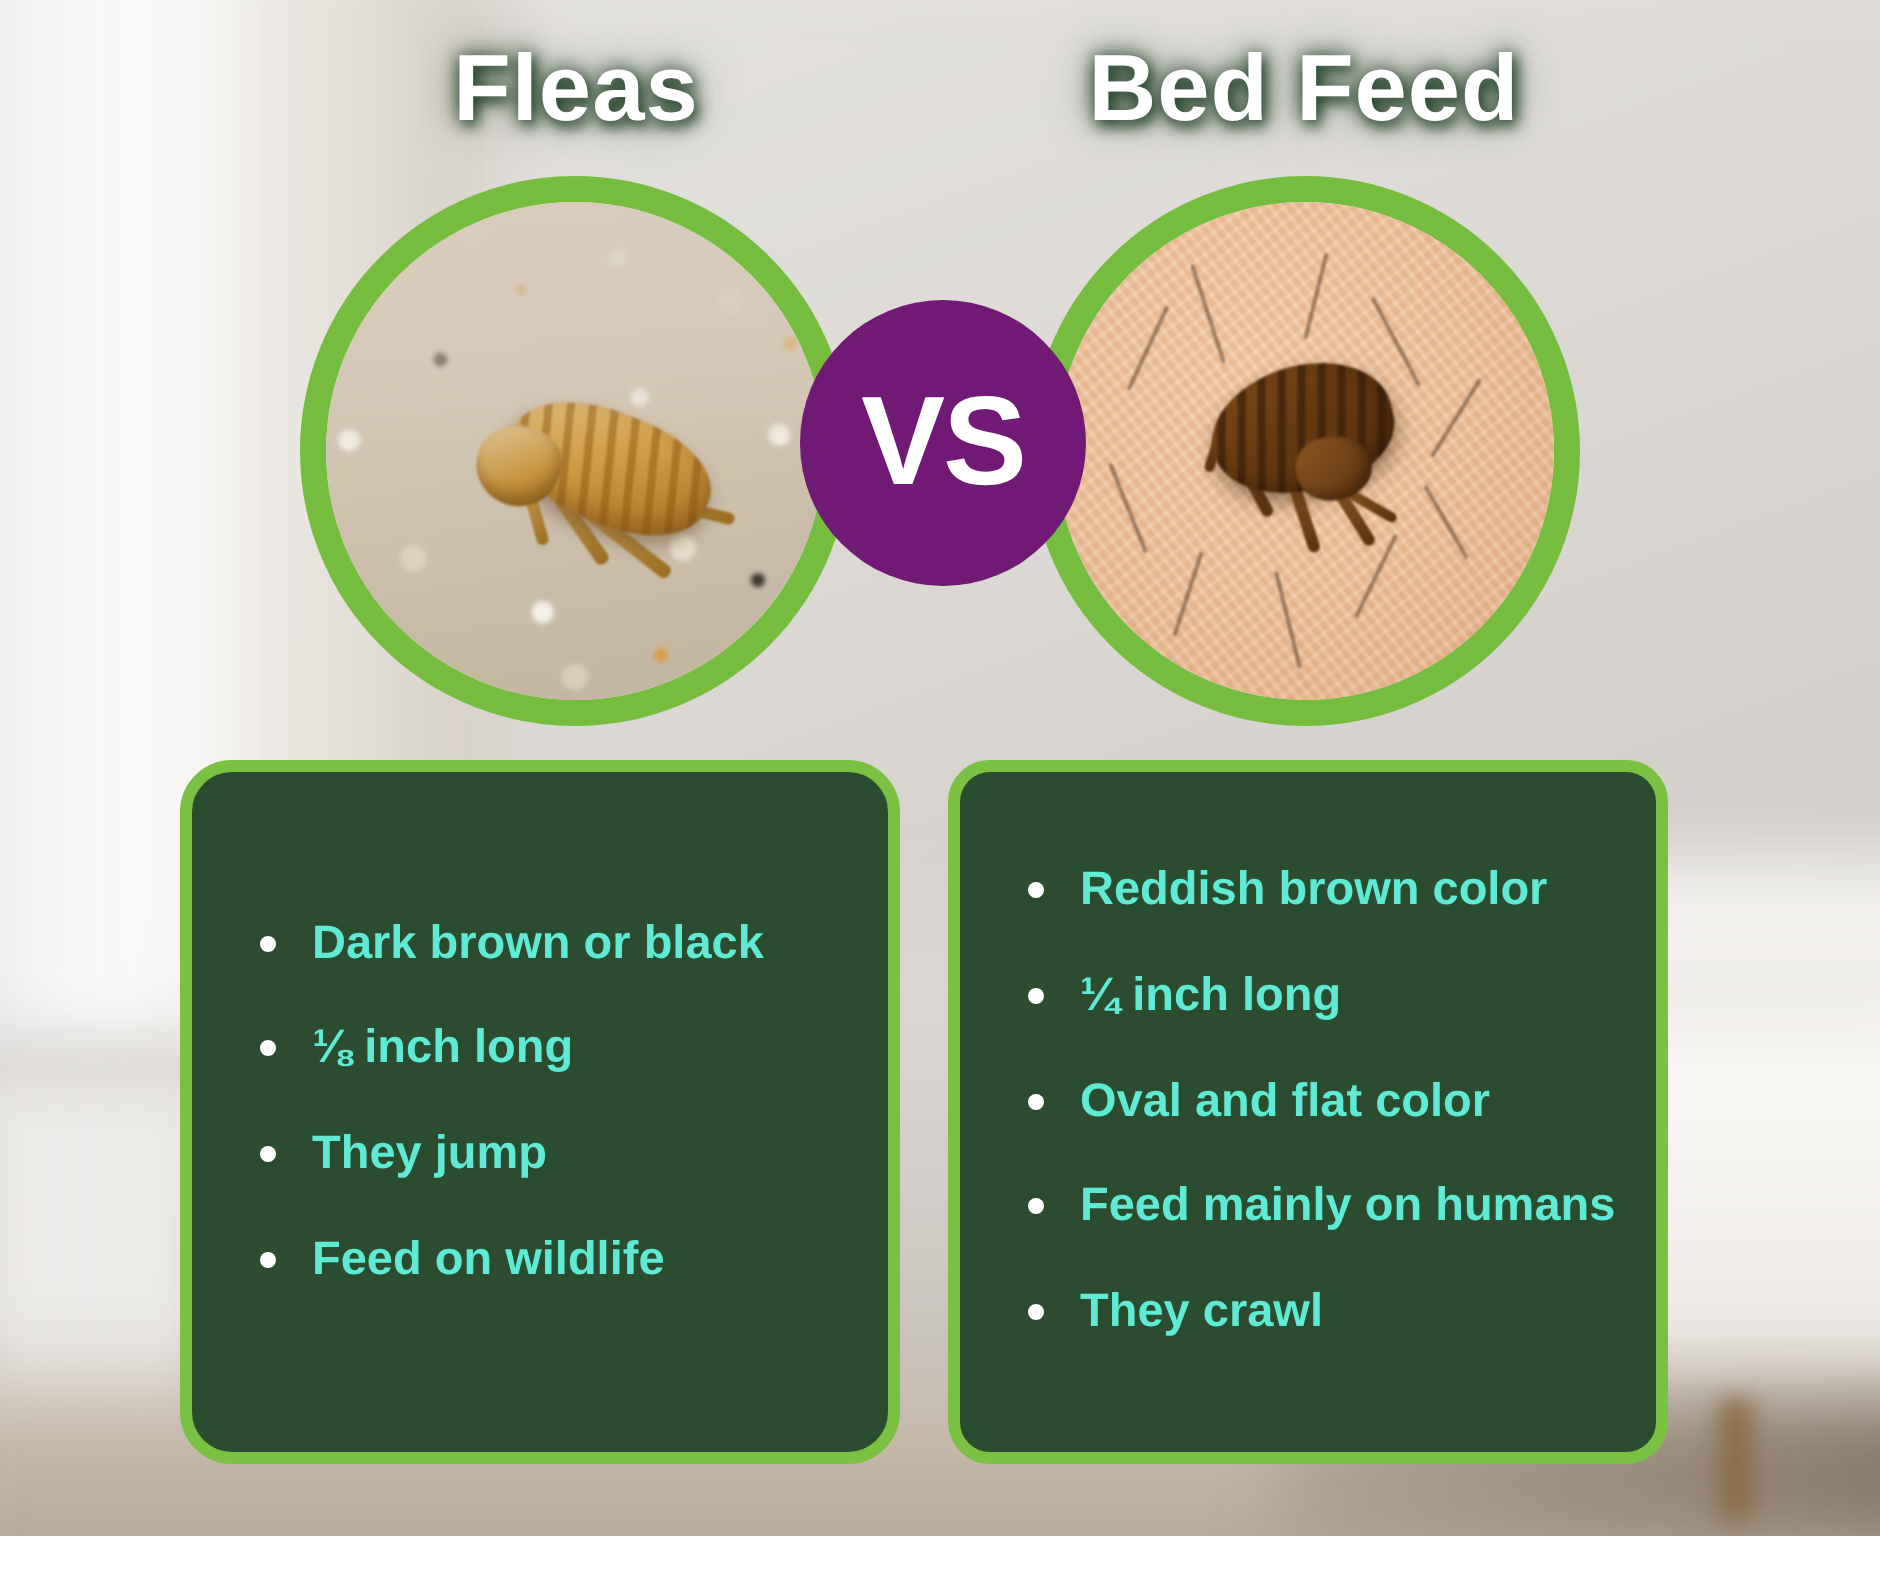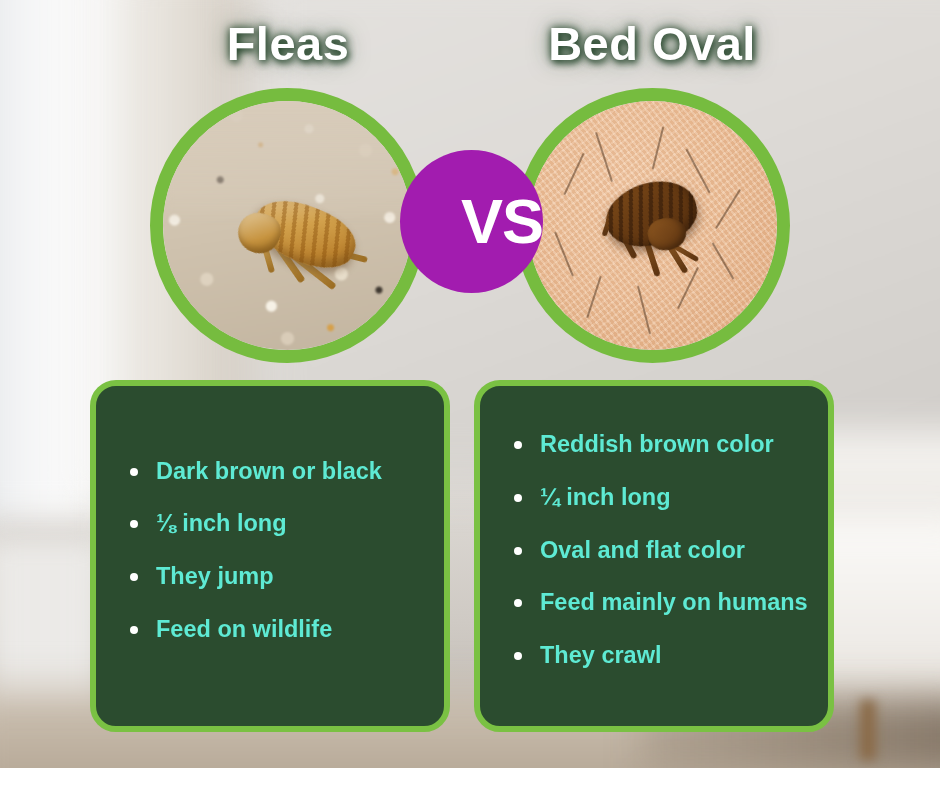--- a/index.html
+++ b/index.html
@@ -317,24 +317,24 @@
   .bleg-5 { left: 27%; top: 48%; width: 26px; height: 5px; transform: rotate(108deg); }
 
   
   #vs-badge {
     position: absolute;
     left: 400px;
     top: 150px;
     width: 143px;
     height: 143px;
     border-radius: 50%;
-    background: #a21caf;
+    background: #701a75;
     display: flex;
     align-items: center;
-    justify-content: flex-end;
+    justify-content: center;
     z-index: 6;
   }
   #vs-label {
     color: #ffffff;
     font-size: 63px;
     font-weight: bold;
     letter-spacing: -1px;
     line-height: 1;
   }
 
@@ -347,21 +347,21 @@
     box-sizing: border-box;
     background: #2b4c2f;
     border: 6px solid #7ac143;
     border-radius: 26px;
     padding: 22px 18px 22px 26px;
     display: flex;
     flex-direction: column;
     justify-content: center;
   }
   #card-left  { left: 90px; }
-  #card-right { left: 474px; }
+  #card-right { left: 474px; border-radius: 21px; }
 
   .fact-list {
     list-style: none;
     margin: 0;
     padding: 0;
   }
   .fact-item {
     position: relative;
     color: #5eead4;
     font-size: 23.5px;
@@ -397,21 +397,21 @@
     <div class="bg-wall"></div>
     <div class="bg-radiator"></div>
     <div class="bg-sofa"></div>
     <div class="bg-sofa-arm"></div>
     <div class="bg-floor"></div>
     <div class="bg-floor-shadow"></div>
     <div class="bg-leg"></div>
   </div>
 
   <div class="title" id="title-left">Fleas</div>
-  <div class="title" id="title-right">Bed Oval</div>
+  <div class="title" id="title-right">Bed Feed</div>
 
   <div class="photo-circle" id="photo-left">
     <div class="photo-inner">
       <div class="sand"></div>
       <div class="sand-top-blur"></div>
       <div class="flea-leg leg-d"></div>
       <div class="flea-leg leg-a"></div>
       <div class="flea-leg leg-b"></div>
       <div class="flea-leg leg-c"></div>
       <div class="flea-body"></div>

